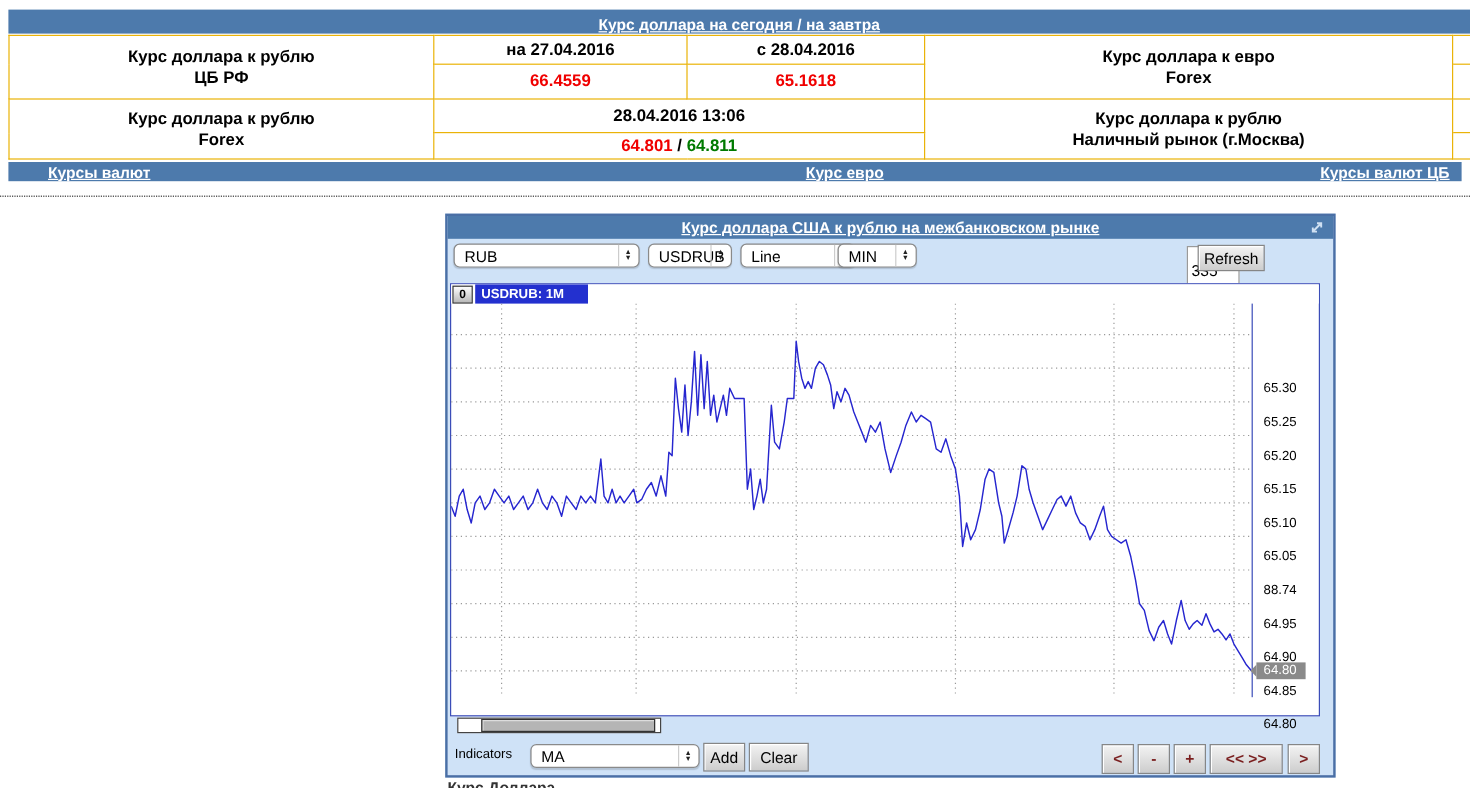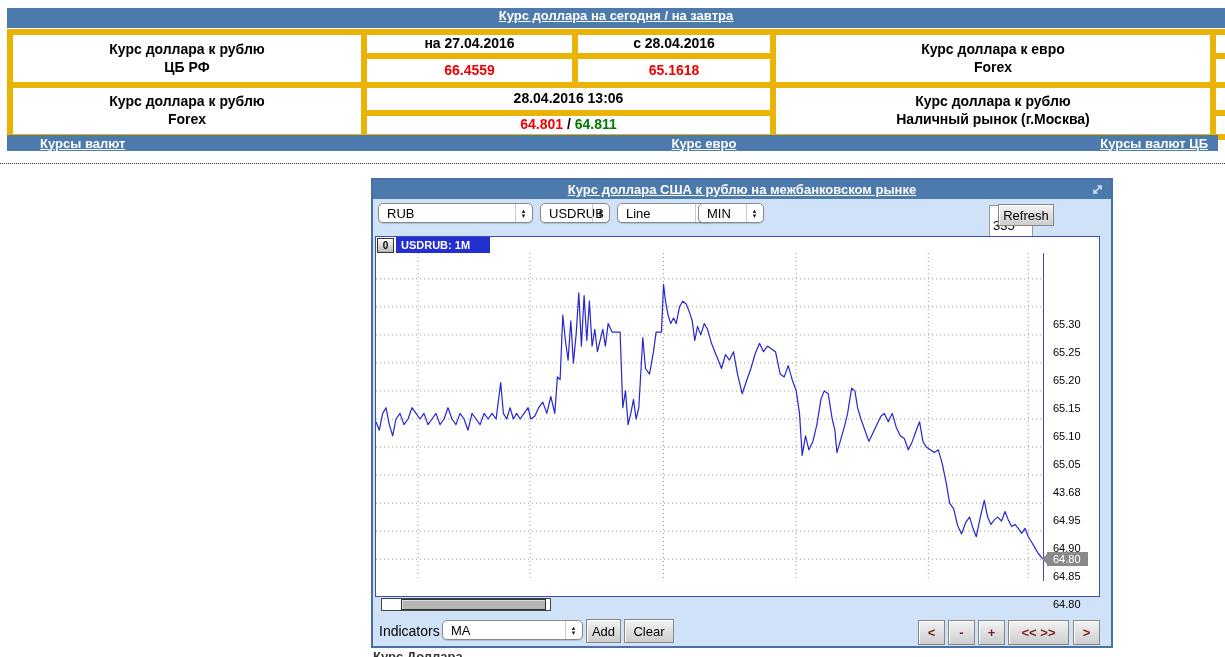--- a/index.html
+++ b/index.html
@@ -1,24 +1,24 @@
 <!DOCTYPE html>
 <html><head>
 <meta charset="utf-8">
 <style>
   html,body{margin:0;padding:0;background:#fff;}
   .page{position:relative;width:1225px;height:657px;overflow:hidden;
         font-family:"Liberation Sans",sans-serif;color:#000;}
   
   .bar{position:absolute;background:#4d7aac;color:#fff;font-weight:bold;font-size:13px;}
   .bar a{color:#fff;text-decoration:underline;cursor:pointer;}
-  .top-bar{top:8px;left:7px;right:0;height:20px;display:flex;align-items:flex-start;justify-content:center;}
+  .top-bar{top:8px;left:7px;right:0;height:20px;display:flex;align-items:flex-end;justify-content:center;}
   .rates{position:absolute;top:29px;left:7px;width:1218px;border-collapse:collapse;table-layout:fixed;
          font-size:14px;font-weight:bold;}
-  .rates td{border:6px solid #eab308;text-align:center;vertical-align:middle;padding:0;line-height:1.25;}
+  .rates td{border:1px solid #eab308;text-align:center;vertical-align:middle;padding:0;line-height:1.25;}
   .rates td.sliver{border-right:none;}
   .red{color:#f00000;} .green{color:#007a00;}
   .links-bar{top:135px;left:7px;width:1211px;height:16px;display:flex;align-items:center;}
   .links-bar .seg-l{width:565px;text-align:left;padding-left:33px;}
   .links-bar .seg-c{width:198px;text-align:center;}
   .links-bar .seg-r{flex:1;text-align:right;padding-right:10px;}
   .dotted-sep{position:absolute;top:163px;left:0;right:0;border-top:1px dotted #333;}
   
   .panel{position:absolute;left:371px;top:178px;width:738px;height:466px;
          border:2px solid #4a6fa5;background:#cfe2f7;}
@@ -58,21 +58,21 @@
   .price-tag:before{content:"";position:absolute;left:-5px;top:2px;border:5px solid transparent;
              border-right:5px solid #8a8a8a;border-left:none;}
   .w-bot{height:14px;border-top:1px solid #3b4db8;position:relative;font-size:11px;overflow:hidden;}
   .xtick{position:absolute;top:0;transform:translateX(-50%);white-space:nowrap;}
   .grid-h,.grid-v{stroke:#999;stroke-width:1;stroke-dasharray:1 3;}
   
   .scroll{position:absolute;left:8px;top:418px;width:170px;height:13px;background:#fff;
           border:1px solid #444;box-sizing:border-box;}
   .thumb{position:absolute;left:19px;top:0;width:145px;height:11px;background:#b5b5b5;
          border:1px solid #333;box-sizing:border-box;box-shadow:inset 1px 1px 0 #ddd;cursor:grab;}
-  .ind-label{position:absolute;left:6px;top:443px;font-size:14px;}
+  .ind-label{position:absolute;left:6px;top:443px;font-size:11px;}
   .partial{position:absolute;left:373px;top:650px;width:260px;height:7px;overflow:hidden;
            font-size:13px;font-weight:bold;color:#333;line-height:14px;}
 </style>
 </head>
 <body>
 
 <div class="page">
 
   <div class="bar top-bar">
     <a>Курс доллара на сегодня / на завтра</a>
@@ -190,21 +190,21 @@
             </svg>
         </div>
         <div class="ylabels" id="ylabels">
           <div class="price-tag" id="price-tag" style="top: 299.133px;">64.80</div>
         <div class="ytick" style="top: 18.7915px;">65.30</div>
             <div class="ytick" style="top: 46.8256px;">65.25</div>
             <div class="ytick" style="top: 74.8598px;">65.20</div>
             <div class="ytick" style="top: 102.894px;">65.15</div>
             <div class="ytick" style="top: 130.928px;">65.10</div>
             <div class="ytick" style="top: 158.962px;">65.05</div>
-            <div class="ytick" style="top: 186.997px;">43.68</div>
+            <div class="ytick" style="top: 186.997px;">88.74</div>
             <div class="ytick" style="top: 215.031px;">64.95</div>
             <div class="ytick" style="top: 243.065px;">64.90</div>
             <div class="ytick" style="top: 271.099px;">64.85</div>
             <div class="ytick" style="top: 299.133px;">64.80</div>
           </div>
       </div>
     </div>
 
     <div class="scroll">
       <div class="thumb"></div>

